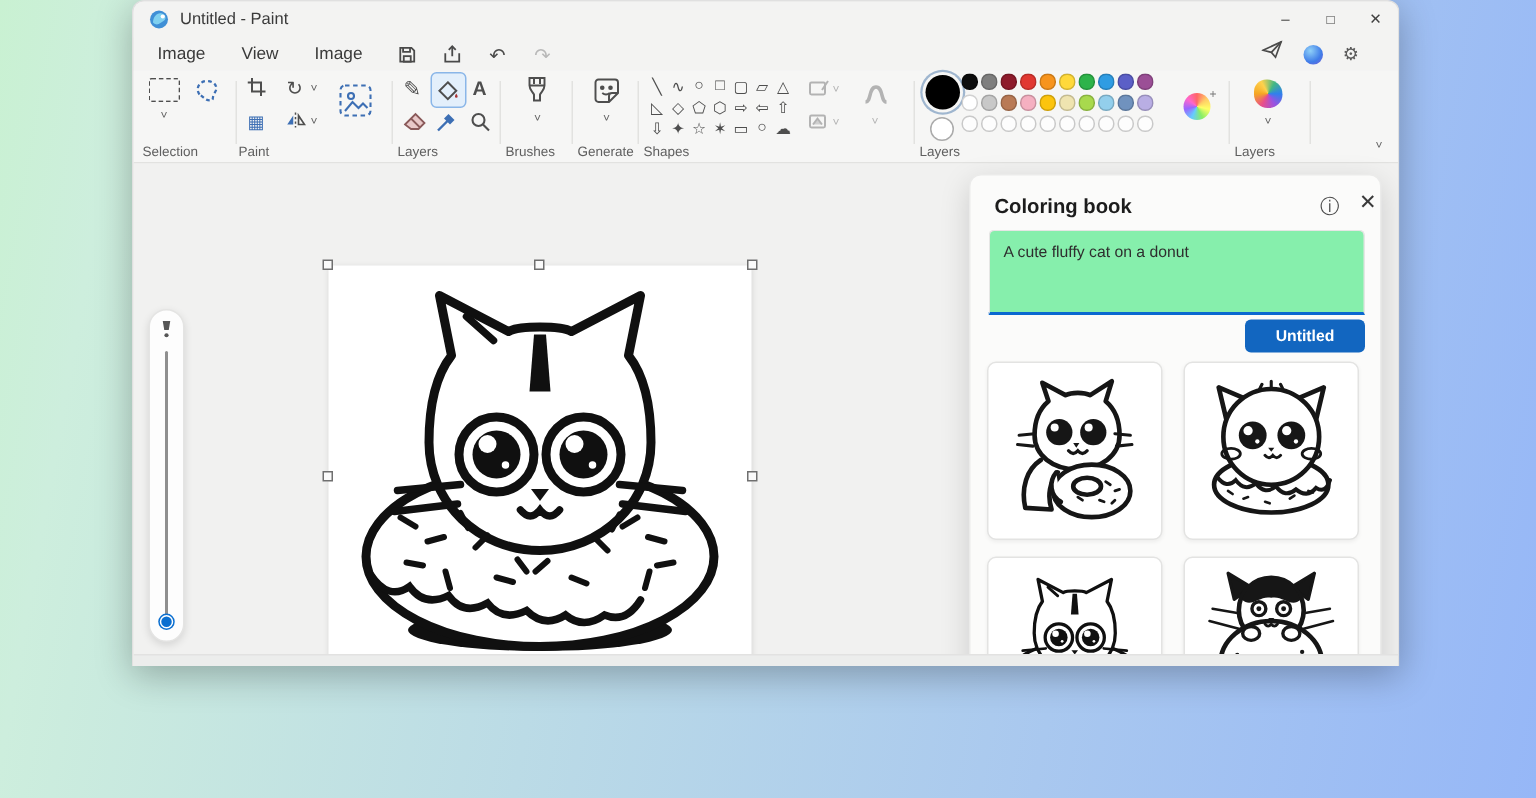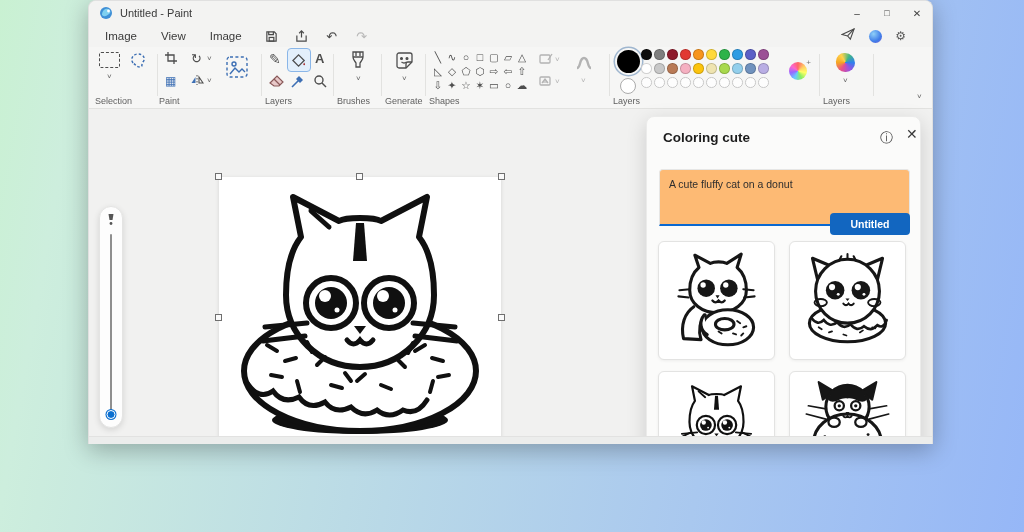--- a/index.html
+++ b/index.html
@@ -58,21 +58,21 @@
   .handle { position:absolute; width:7px; height:7px; background:#fafafa; border:1px solid #6f6f6f; }
   
   .slider-card { position:absolute; left:10px; top:97px; width:24px; height:222px; background:#fdfdfd; border:1px solid #e4e4e3; border-radius:12px; box-shadow:0 2px 6px rgba(0,0,0,.12); display:flex; flex-direction:column; align-items:center; padding-top:6px; }
   .slider-track { width:2.5px; flex:1; margin:8px 0 10px; background:#8f8f8f; border-radius:2px; position:relative; }
   .slider-thumb { position:absolute; left:50%; transform:translateX(-50%); bottom:-2px; width:9px; height:9px; border-radius:50%; background:#0b6fd0; border:1.5px solid #fff; box-shadow:0 0 0 1px #0b6fd0; }
   
   .panel { position:absolute; left:557px; top:7px; width:275px; height:397px; background:#fbfbfa; border:1px solid #ebebea; border-radius:8px; box-shadow:0 6px 20px rgba(0,0,0,.15); }
   .panel-title { position:absolute; left:16px; top:13px; font-size:13.5px; font-weight:700; color:#1c1c1c; }
   .panel-info { position:absolute; left:233px; top:12px; font-size:13px; color:#4a4a4a; }
   .panel-close { position:absolute; left:259px; top:9px; font-size:14px; color:#3a3a3a; }
-  .prompt-box { position:absolute; left:12px; top:36px; width:251px; height:57px; background:#fdba74; border:1px solid #e6e6e5; border-bottom:2px solid #0a68d0; border-radius:4px 4px 0 0; font-family:"Liberation Sans",sans-serif; font-size:10.5px; color:#2e2e2e; padding:8px 9px; resize:none; outline:none;margin-top:16px; }
+  .prompt-box { position:absolute; left:12px; top:36px; width:251px; height:57px; background:#86efac; border:1px solid #e6e6e5; border-bottom:2px solid #0a68d0; border-radius:4px 4px 0 0; font-family:"Liberation Sans",sans-serif; font-size:10.5px; color:#2e2e2e; padding:8px 9px; resize:none; outline:none; }
   .generate-btn { position:absolute; left:183px; top:96px; width:80px; height:22px; background:#1266c0; color:#fff; font-size:10.5px; font-weight:600; border:none; border-radius:4px; display:flex; align-items:center; justify-content:center; }
   .thumb { position:absolute; width:117px; height:119px; background:#fff; border:1px solid #e3e3e2; border-radius:6px; box-shadow:0 1px 3px rgba(0,0,0,.06); padding:6px; }
   .thumb svg { width:100%; height:100%; }
 </style>
 </head>
 <body>
 
 <div class="window">
 
   <div class="titlebar">
@@ -389,21 +389,21 @@
       <span class="handle" style="left:137px;top:-4px"></span>
       <span class="handle" style="left:279px;top:-4px"></span>
       <span class="handle" style="left:-4px;top:137px"></span>
       <span class="handle" style="left:279px;top:137px"></span>
       <span class="handle" style="left:-4px;top:279px"></span>
       <span class="handle" style="left:137px;top:279px"></span>
       <span class="handle" style="left:279px;top:279px"></span>
     </div>
 
     <div class="panel">
-      <span class="panel-title">Coloring cute</span>
+      <span class="panel-title">Coloring book</span>
       <span class="panel-info">ⓘ</span>
       <span class="panel-close">✕</span>
       <textarea class="prompt-box" spellcheck="false" style="">A cute fluffy cat on a donut</textarea>
       <button class="generate-btn">Untitled</button>
       <div class="thumb" style="left:11px;top:124px" id="thumb1">
 <svg viewBox="0 0 100 100" xmlns="http://www.w3.org/2000/svg">
  <g fill="#fff" stroke="#161616" stroke-width="3" stroke-linejoin="round" stroke-linecap="round">
   <path d="M28,56 C19,62 15,74 18,87 L35,88 C32,79 34,70 39,64"></path>
   <path d="M24,40 C24,30 27,23 33,18 L29,6 L44,14 C48,12 56,12 60,14 L74,5 L70,18 C76,23 79,30 79,40 C79,53 67,62 51,62 C36,62 24,53 24,40 Z"></path>
   <ellipse cx="61" cy="76" rx="25" ry="17"></ellipse>

